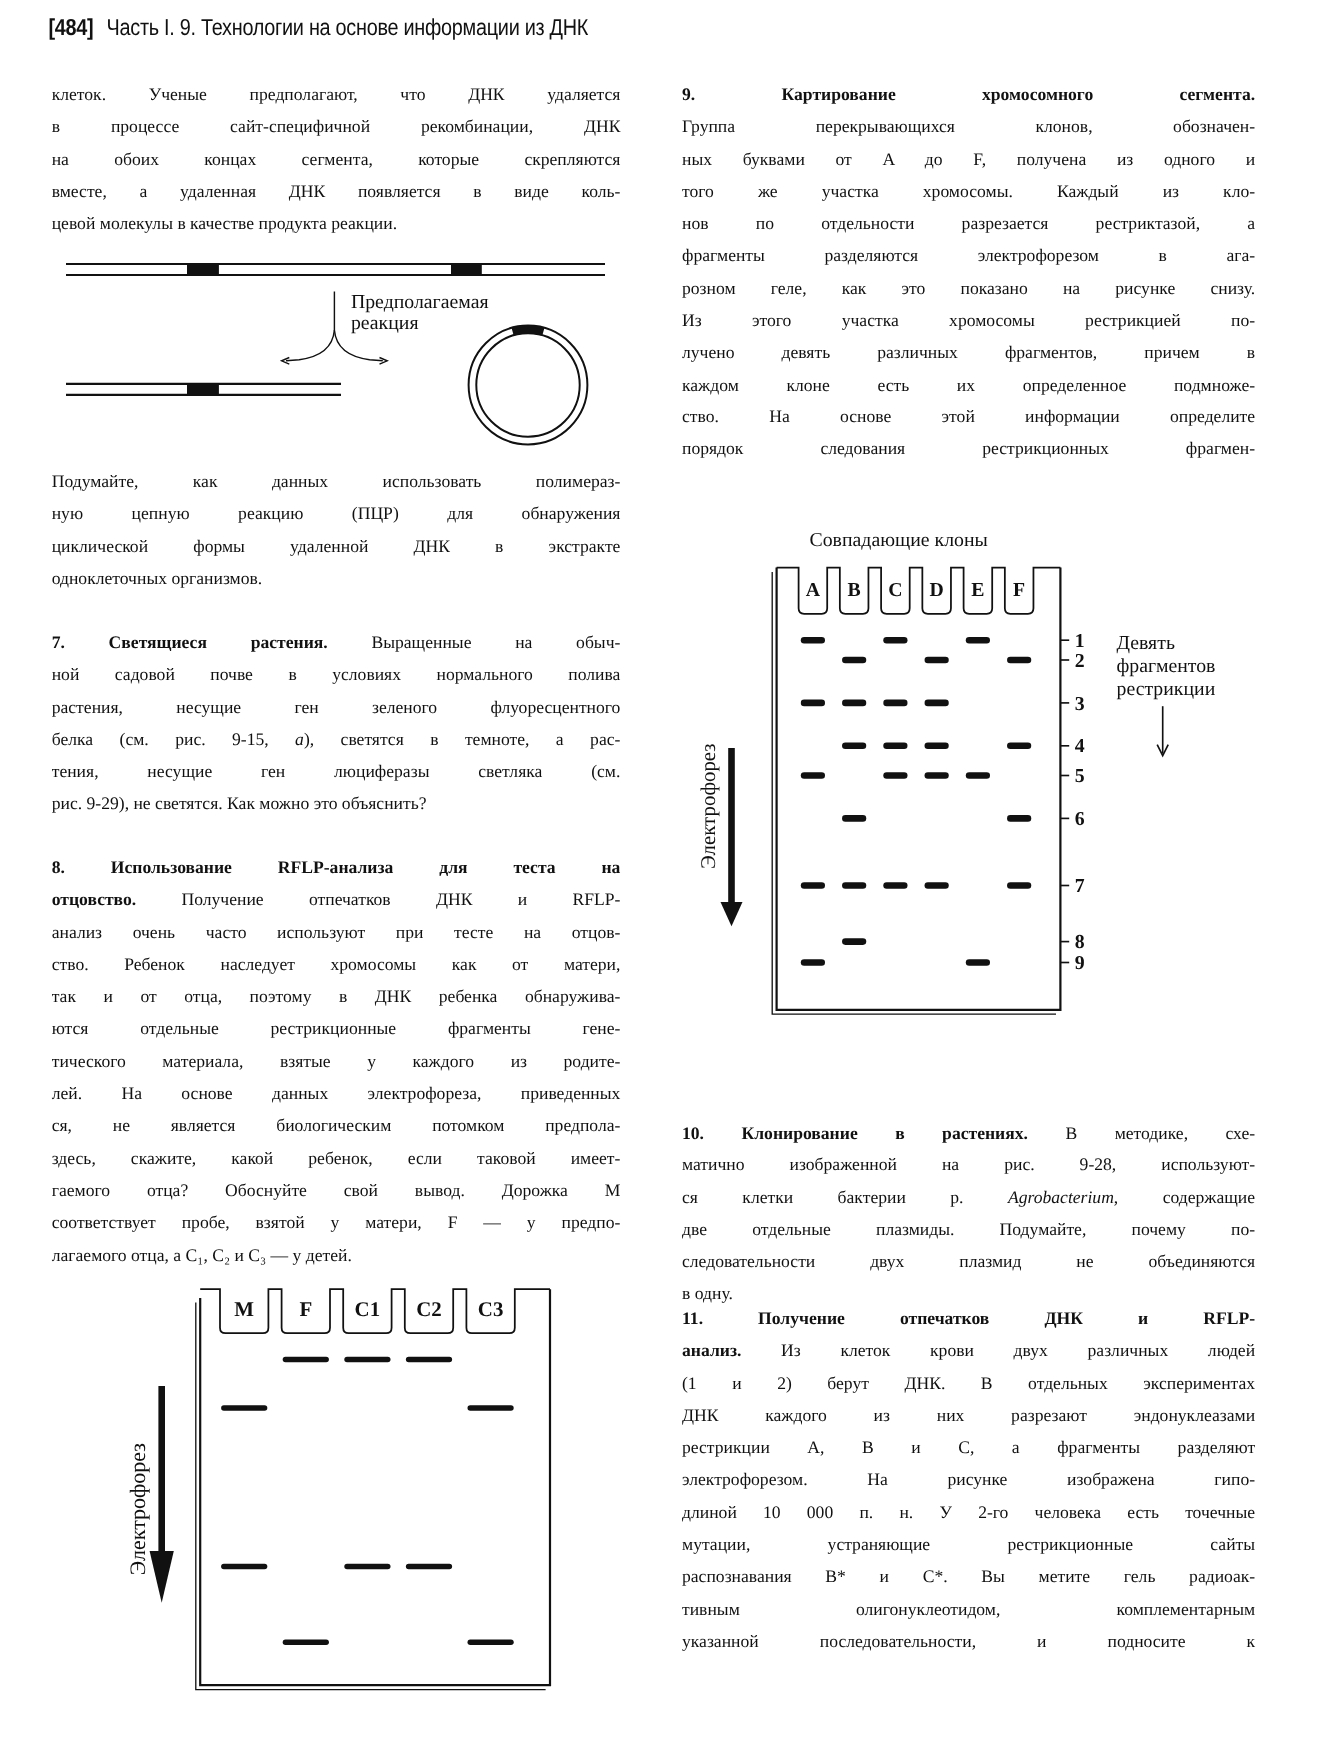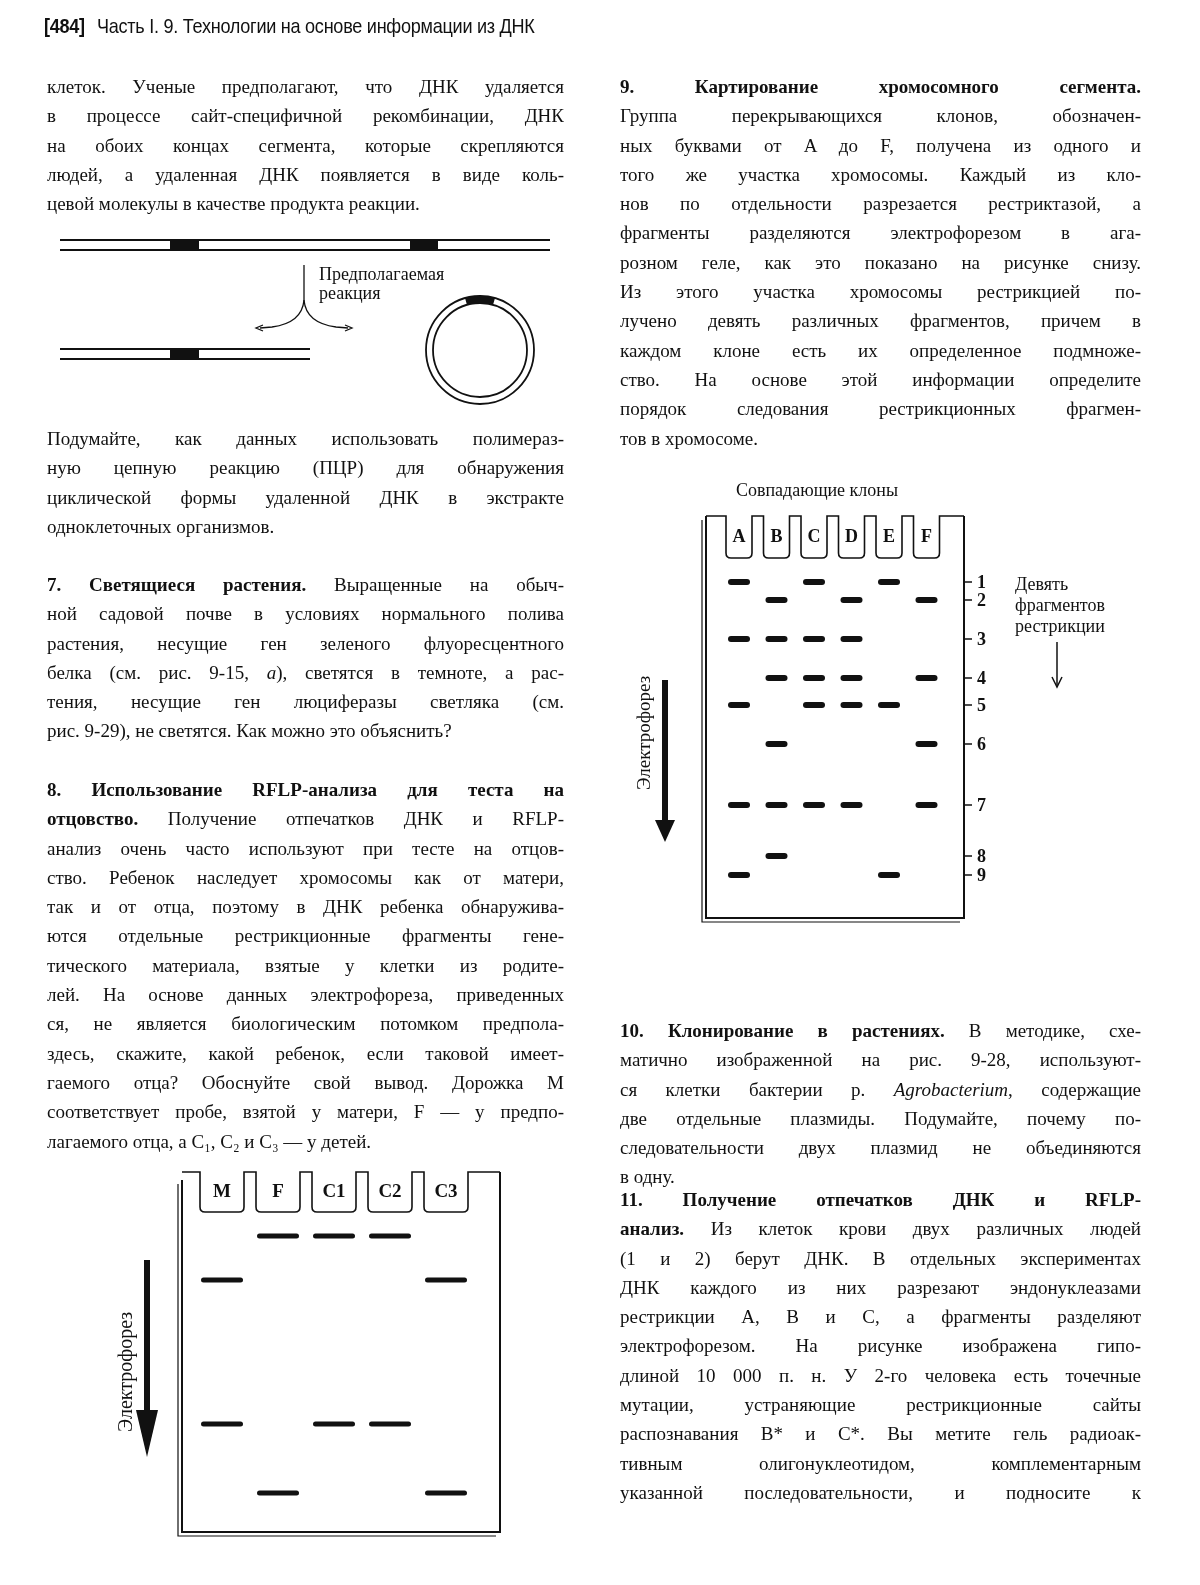--- a/index.html
+++ b/index.html
@@ -1,20 +1,20 @@
 <!DOCTYPE html>
 <html><head>
 <meta charset="utf-8">
 <style>
   html, body { margin: 0; padding: 0; background: #ffffff; }
   body { width: 1200px; height: 1585px; position: relative; overflow: hidden; color: #111; }
   .page { position: absolute; left: 0; top: 0; width: 994px; height: 1585px; }
   .running-head { position: absolute; left: 44px; top: 14px; font-family: "Liberation Sans", sans-serif; font-size: 21px; letter-spacing: -0.3px; transform: scaleX(0.86); transform-origin: left top; white-space: nowrap; }
   .running-head .pnum { font-weight: bold; margin-right: 14px; }
-  .col { position: absolute; font-family: "Liberation Serif", serif; font-size: 19px; line-height: 29.3px; }
+  .col { position: absolute; font-family: "Liberation Serif", serif; font-size: 16px; line-height: 29.3px; }
   .col .line { display: block; white-space: nowrap; text-align: justify; text-align-last: justify; height: 29.3px; }
   .col .line.last { text-align-last: left; }
   .col b { font-weight: bold; }
   .col i { font-style: italic; }
   .left { left: 47px; width: 517px; }
   .right { left: 620px; width: 521px; }
   svg text { font-family: "Liberation Serif", serif; }
   .fig { position: absolute; }
 </style>
 </head>
@@ -23,21 +23,21 @@
 <div class="page">
 
   <div class="running-head">
     <span class="pnum">[484]</span><span>Часть I. 9. Технологии на основе информации из ДНК</span>
   </div>
 
   <div class="col left" style="top:72px;">
     <span class="line">клеток. Ученые предполагают, что ДНК удаляется</span>
     <span class="line">в процессе сайт-специфичной рекомбинации, ДНК</span>
     <span class="line">на обоих концах сегмента, которые скрепляются</span>
-    <span class="line">людей, а удаленная ДНК появляется в виде коль-</span>
+    <span class="line">вместе, а удаленная ДНК появляется в виде коль-</span>
     <span class="line last">цевой молекулы в качестве продукта реакции.</span>
   </div>
 
   <svg class="fig" style="left:40px; top:225px;" width="530" height="190">
     <g>
       <line x1="20" y1="15" x2="510" y2="15" stroke="#111" stroke-width="2"></line>
       <line x1="20" y1="25" x2="510" y2="25" stroke="#111" stroke-width="2"></line>
       <rect x="130" y="15" width="29" height="10" fill="#111"></rect>
       <rect x="370" y="15" width="28" height="10" fill="#111"></rect>
     </g>
@@ -78,21 +78,21 @@
     <span class="line last">рис. 9-29), не светятся. Как можно это объяснить?</span>
   </div>
 
   <div class="col left" style="top:775px;">
     <span class="line"><b>8. Использование RFLP-анализа для теста на</b></span>
     <span class="line"><b>отцовство.</b><span> Получение отпечатков ДНК и RFLP-</span></span>
     <span class="line">анализ очень часто используют при тесте на отцов-</span>
     <span class="line">ство. Ребенок наследует хромосомы как от матери,</span>
     <span class="line">так и от отца, поэтому в ДНК ребенка обнаружива-</span>
     <span class="line">ются отдельные рестрикционные фрагменты гене-</span>
-    <span class="line">тического материала, взятые у клетки из родите-</span>
+    <span class="line">тического материала, взятые у каждого из родите-</span>
     <span class="line">лей. На основе данных электрофореза, приведенных</span>
     <span class="line">ся, не является биологическим потомком предпола-</span>
     <span class="line">здесь, скажите, какой ребенок, если таковой имеет-</span>
     <span class="line">гаемого отца? Обоснуйте свой вывод. Дорожка M</span>
     <span class="line">соответствует пробе, взятой у матери, F — у предпо-</span>
     <span class="line last">лагаемого отца, а C₁, C₂ и C₃ — у детей.</span>
   </div>
 
   <svg class="fig" id="paternity-gel" style="left:100px; top:1160px;" width="420" height="400">
     <g>
@@ -134,21 +134,20 @@
     <span class="line">ных буквами от A до F, получена из одного и</span>
     <span class="line">того же участка хромосомы. Каждый из кло-</span>
     <span class="line">нов по отдельности разрезается рестриктазой, а</span>
     <span class="line">фрагменты разделяются электрофорезом в ага-</span>
     <span class="line">розном геле, как это показано на рисунке снизу.</span>
     <span class="line">Из этого участка хромосомы рестрикцией по-</span>
     <span class="line">лучено девять различных фрагментов, причем в</span>
     <span class="line">каждом клоне есть их определенное подмноже-</span>
     <span class="line">ство. На основе этой информации определите</span>
     <span class="line">порядок следования рестрикционных фрагмен-</span>
-    <span class="line last">тов в хромосоме.</span>
   </div>
 
   <svg class="fig" id="clone-gel" style="left:620px; top:470px;" width="560" height="460">
     <text x="197" y="26" font-size="18" text-anchor="middle" fill="#111">Совпадающие клоны</text>
     <g>
       <path d="M86 46 L86 448 L344 448 L344 46" fill="none" stroke="#111" stroke-width="2"></path>
       <path d="M82 50 L82 452 L340 452" fill="none" stroke="#111" stroke-width="1.2"></path>
     </g>
     <g id="cgel-wells">
         <path d="M86 46 L106 46 L106 83 Q106 88 111 88 L127 88 Q132 88 132 83 L132 46 L143.5 46 L143.5 83 Q143.5 88 148.5 88 L164.5 88 Q169.5 88 169.5 83 L169.5 46 L181 46 L181 83 Q181 88 186 88 L202 88 Q207 88 207 83 L207 46 L218.5 46 L218.5 83 Q218.5 88 223.5 88 L239.5 88 Q244.5 88 244.5 83 L244.5 46 L256 46 L256 83 Q256 88 261 88 L277 88 Q282 88 282 83 L282 46 L293.5 46 L293.5 83 Q293.5 88 298.5 88 L314.5 88 Q319.5 88 319.5 83 L319.5 46 L344 46" fill="none" stroke="#111" stroke-width="1.6"></path>

